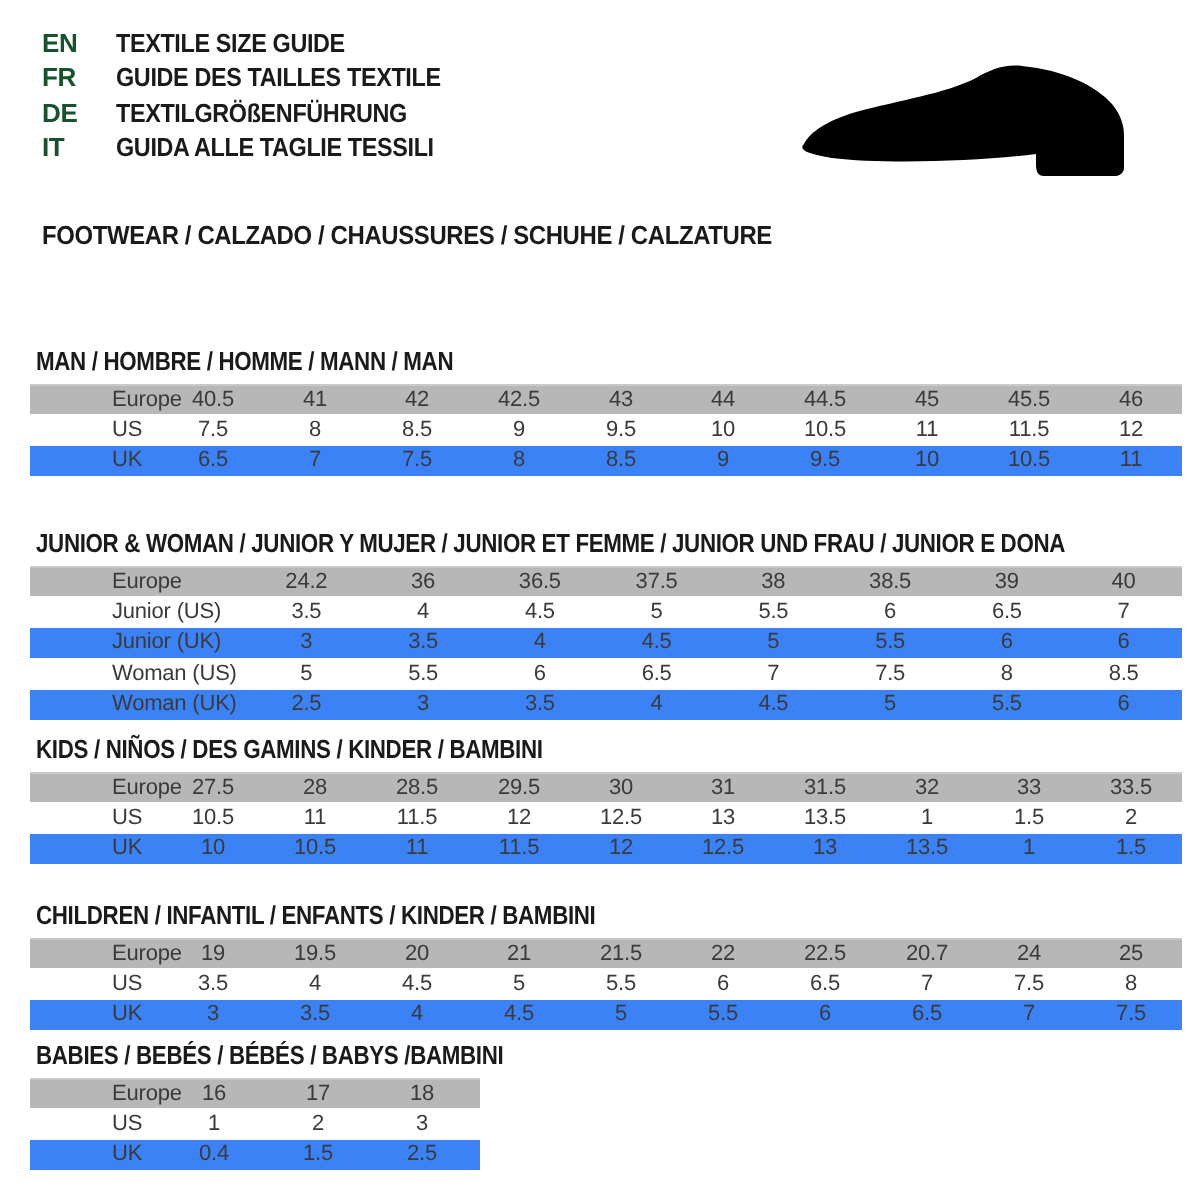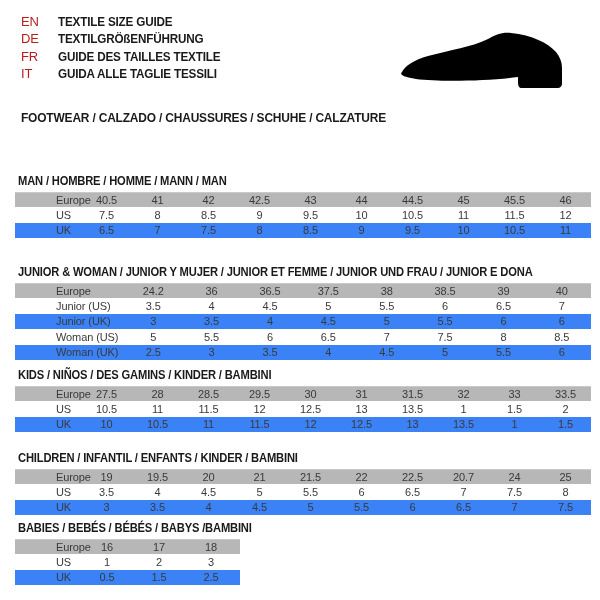--- a/index.html
+++ b/index.html
@@ -3,21 +3,21 @@
 <meta charset="utf-8">
 <style>
   html,body{margin:0;padding:0;}
   body{width:600px;height:600px;background:#ffffff;}
   .page{position:relative;width:600px;height:600px;background:#ffffff;overflow:hidden;
         font-family:"Liberation Sans", sans-serif;-webkit-font-smoothing:antialiased;}
 
   
   .lang-block{position:absolute;left:21px;top:13px;}
   .lang-line{display:flex;height:17.3px;align-items:center;}
-  .lang-code{width:37px;flex:0 0 37px;font-weight:normal;font-size:13px;color:#b91c1c;
+  .lang-code{width:37px;flex:0 0 37px;font-weight:bold;font-size:13px;color:#14532d;
              letter-spacing:-0.2px;}
   .lang-label{font-weight:bold;font-size:13px;color:#1a1a1a;white-space:nowrap;
               transform:scaleX(0.90);transform-origin:left center;letter-spacing:-0.2px;}
 
   .category-line{position:absolute;left:21px;top:110px;font-weight:bold;font-size:13px;
                  color:#1a1a1a;white-space:nowrap;transform:scaleX(0.92);
                  transform-origin:left center;letter-spacing:-0.2px;}
 
   
   .shoe{position:absolute;left:398px;top:28px;width:184px;height:68px;}
@@ -46,26 +46,26 @@
 <body>
 
 <div class="page">
 
   <div class="lang-block">
     <div class="lang-line">
       <span class="lang-code">EN</span>
       <span class="lang-label">TEXTILE SIZE GUIDE</span>
     </div>
     <div class="lang-line">
+      <span class="lang-code">FR</span>
+      <span class="lang-label">GUIDE DES TAILLES TEXTILE</span>
+    </div>
+    <div class="lang-line">
       <span class="lang-code">DE</span>
       <span class="lang-label">TEXTILGRÖßENFÜHRUNG</span>
-    </div>
-    <div class="lang-line">
-      <span class="lang-code">FR</span>
-      <span class="lang-label">GUIDE DES TAILLES TEXTILE</span>
     </div>
     <div class="lang-line">
       <span class="lang-code">IT</span>
       <span class="lang-label">GUIDA ALLE TAGLIE TESSILI</span>
     </div>
   </div>
 
   <div class="category-line">FOOTWEAR / CALZADO / CHAUSSURES / SCHUHE / CALZATURE</div>
 
   <div class="shoe">
@@ -289,21 +289,21 @@
             <span class="cell">18</span>
           </div>
           <div class="srow">
             <span class="lbl">US</span>
             <span class="cell">1</span>
             <span class="cell">2</span>
             <span class="cell">3</span>
           </div>
           <div class="srow">
             <span class="lbl">UK</span>
-            <span class="cell">0.5</span>
+            <span class="cell">0.4</span>
             <span class="cell">1.5</span>
             <span class="cell">2.5</span>
           </div>
         </div>
       </section>
   </main>
 
 </div>
 
 </body></html>

